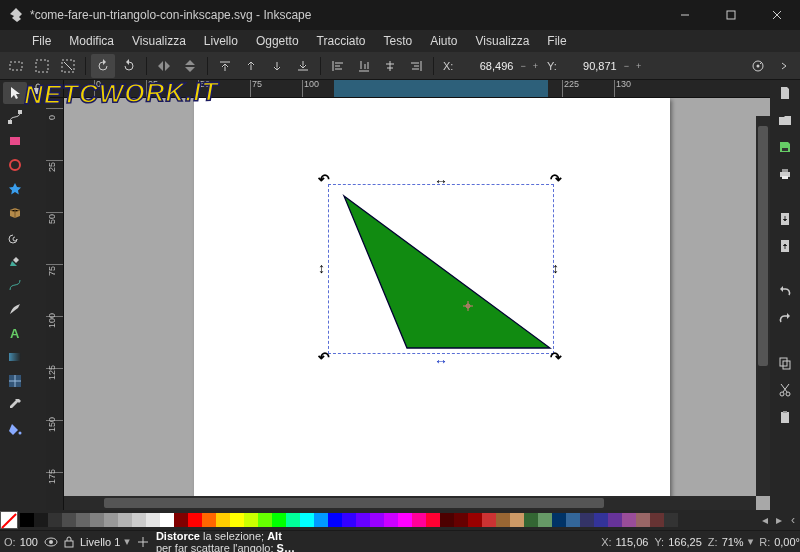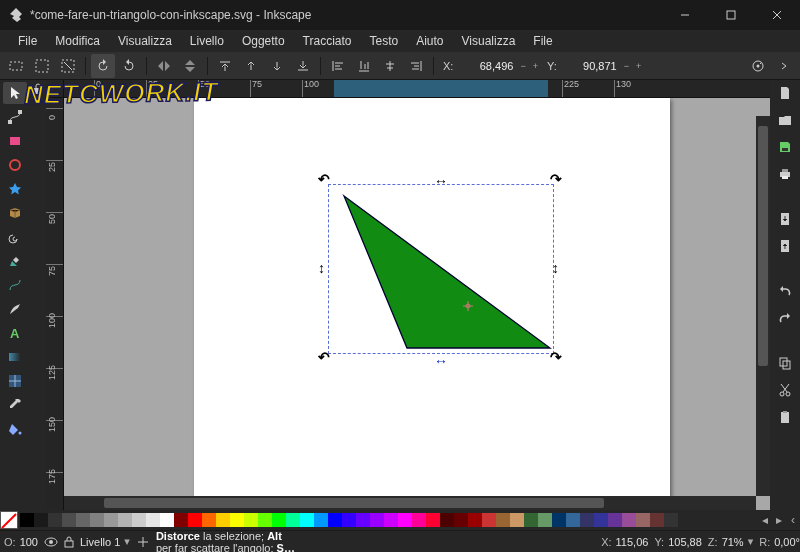--- a/index.html
+++ b/index.html
@@ -15,21 +15,21 @@
   }
   * { box-sizing:border-box; font-family:"Segoe UI",Arial,sans-serif; }
   body { margin:0; width:800px; height:552px; background:var(--bg-dark); color:var(--text); font-size:12px; overflow:hidden; position:relative; }
   
   .titlebar { height:30px; background:var(--bg-darkest); display:flex; align-items:center; padding:0 0 0 8px; }
   .titlebar .logo { width:16px; height:16px; margin-right:6px; }
   .titlebar .title { flex:1; font-size:12px; color:#ccc; }
   .titlebar .winbtns { display:flex; height:100%; }
   .titlebar .winbtn { width:46px; height:100%; display:flex; align-items:center; justify-content:center; color:#ccc; }
   
-  .menubar { height:22px; background:var(--bg-dark); display:flex; align-items:center; padding-left:9px; gap:0; }
+  .menubar { height:22px; background:var(--bg-dark); display:flex; align-items:center; padding-left:23px; gap:0; }
   .menubar .menuitem { padding:2px 9px; color:#d8d8d8; font-size:12px; }
   
   .tooloptions { height:28px; background:var(--bg-mid); display:flex; align-items:center; padding:0 4px; gap:2px; border-bottom:1px solid #151515; }
   .tb { width:24px; height:24px; display:flex; align-items:center; justify-content:center; color:#ccc; border-radius:2px; }
   .tb.active { background:#454545; }
   .tb svg, .tb span { width:14px; height:14px; }
   .sep { width:1px; height:18px; background:#1a1a1a; margin:0 3px; }
   .xy-label { color:#ccc; font-size:11px; margin-left:4px; }
   .xy-val { width:60px; text-align:right; color:#eee; font-size:11px; padding-right:2px; }
   .spin { display:flex; flex-direction:row; gap:1px; }
@@ -535,21 +535,21 @@
   <div class="hint">
     <b>Distorce</b><span> la selezione; </span><b>Alt</b><br>
     <span> per far scattare l'angolo; </span><b>S…</b>
   </div>
   <div class="grp">
       <span class="lbl">X:</span>
       <span>115,06</span>
     </div>
   <div class="grp">
       <span class="lbl">Y:</span>
-      <span>105,88</span>
+      <span>166,25</span>
     </div>
   <div class="grp">
       <span class="lbl">Z:</span>
       <span>71%</span>
       <span style="color:#aaa">▾</span>
     </div>
   <div class="grp">
       <span class="lbl">R:</span>
       <span>0,00°</span>
     </div>

